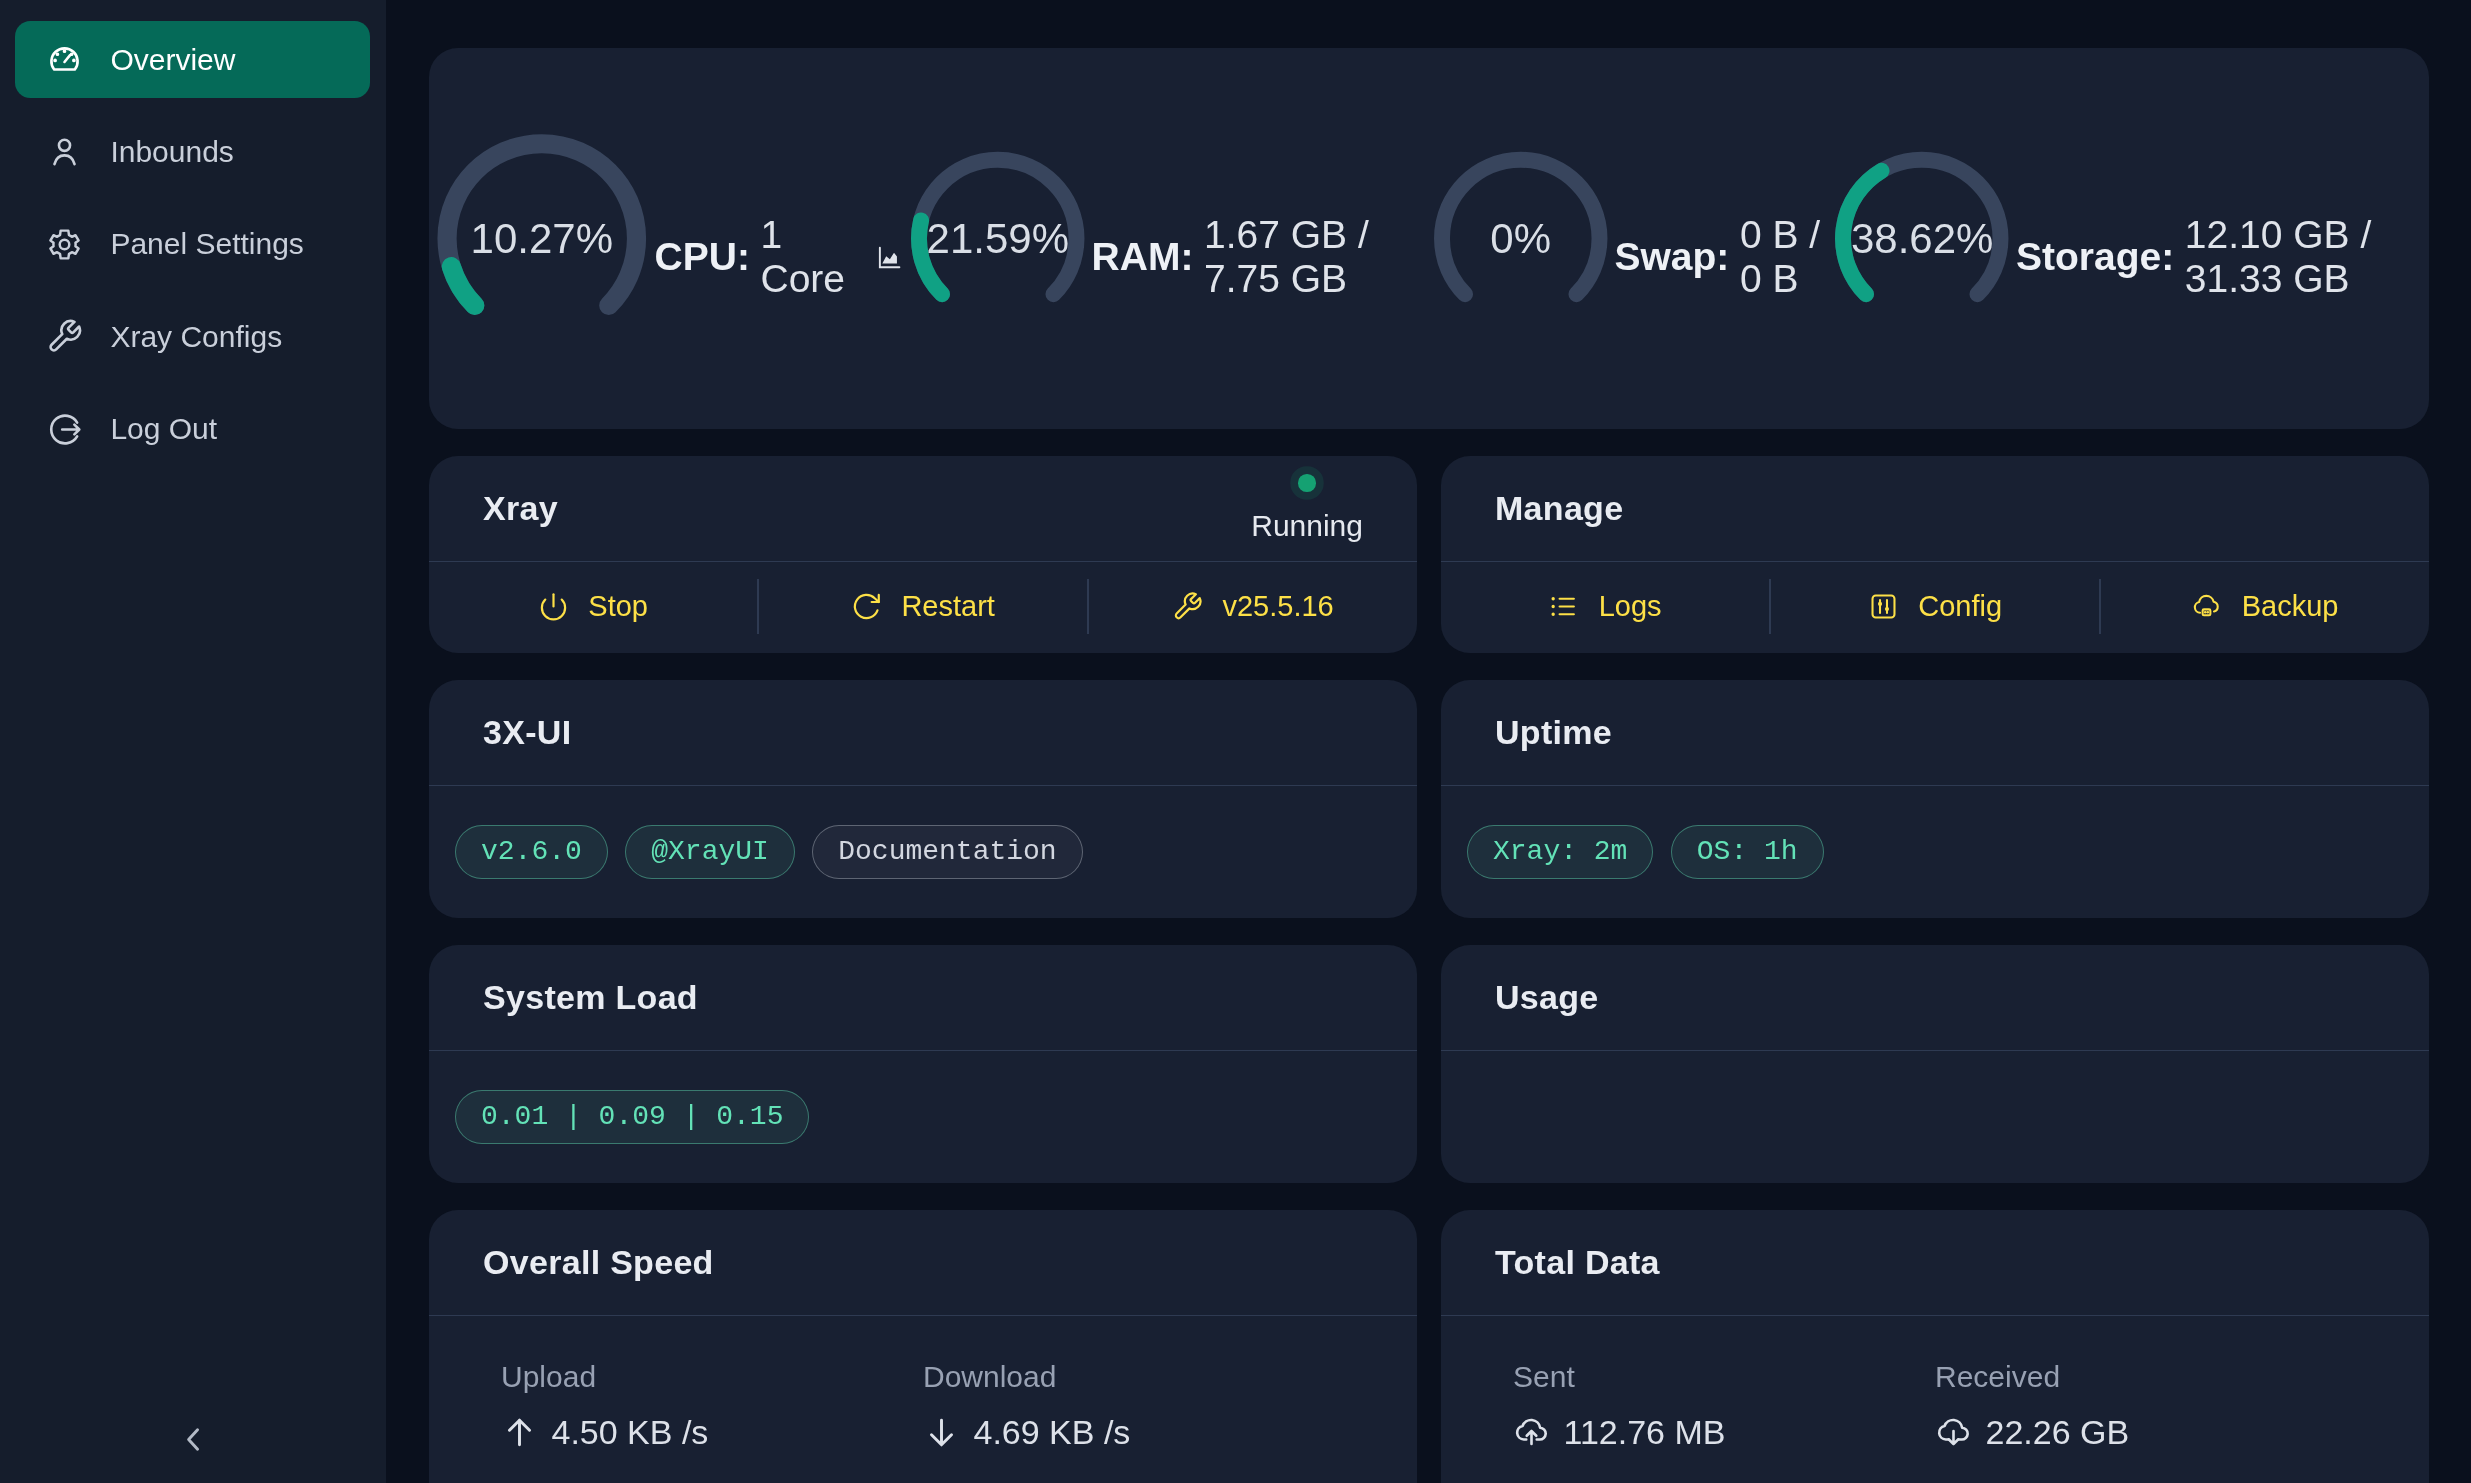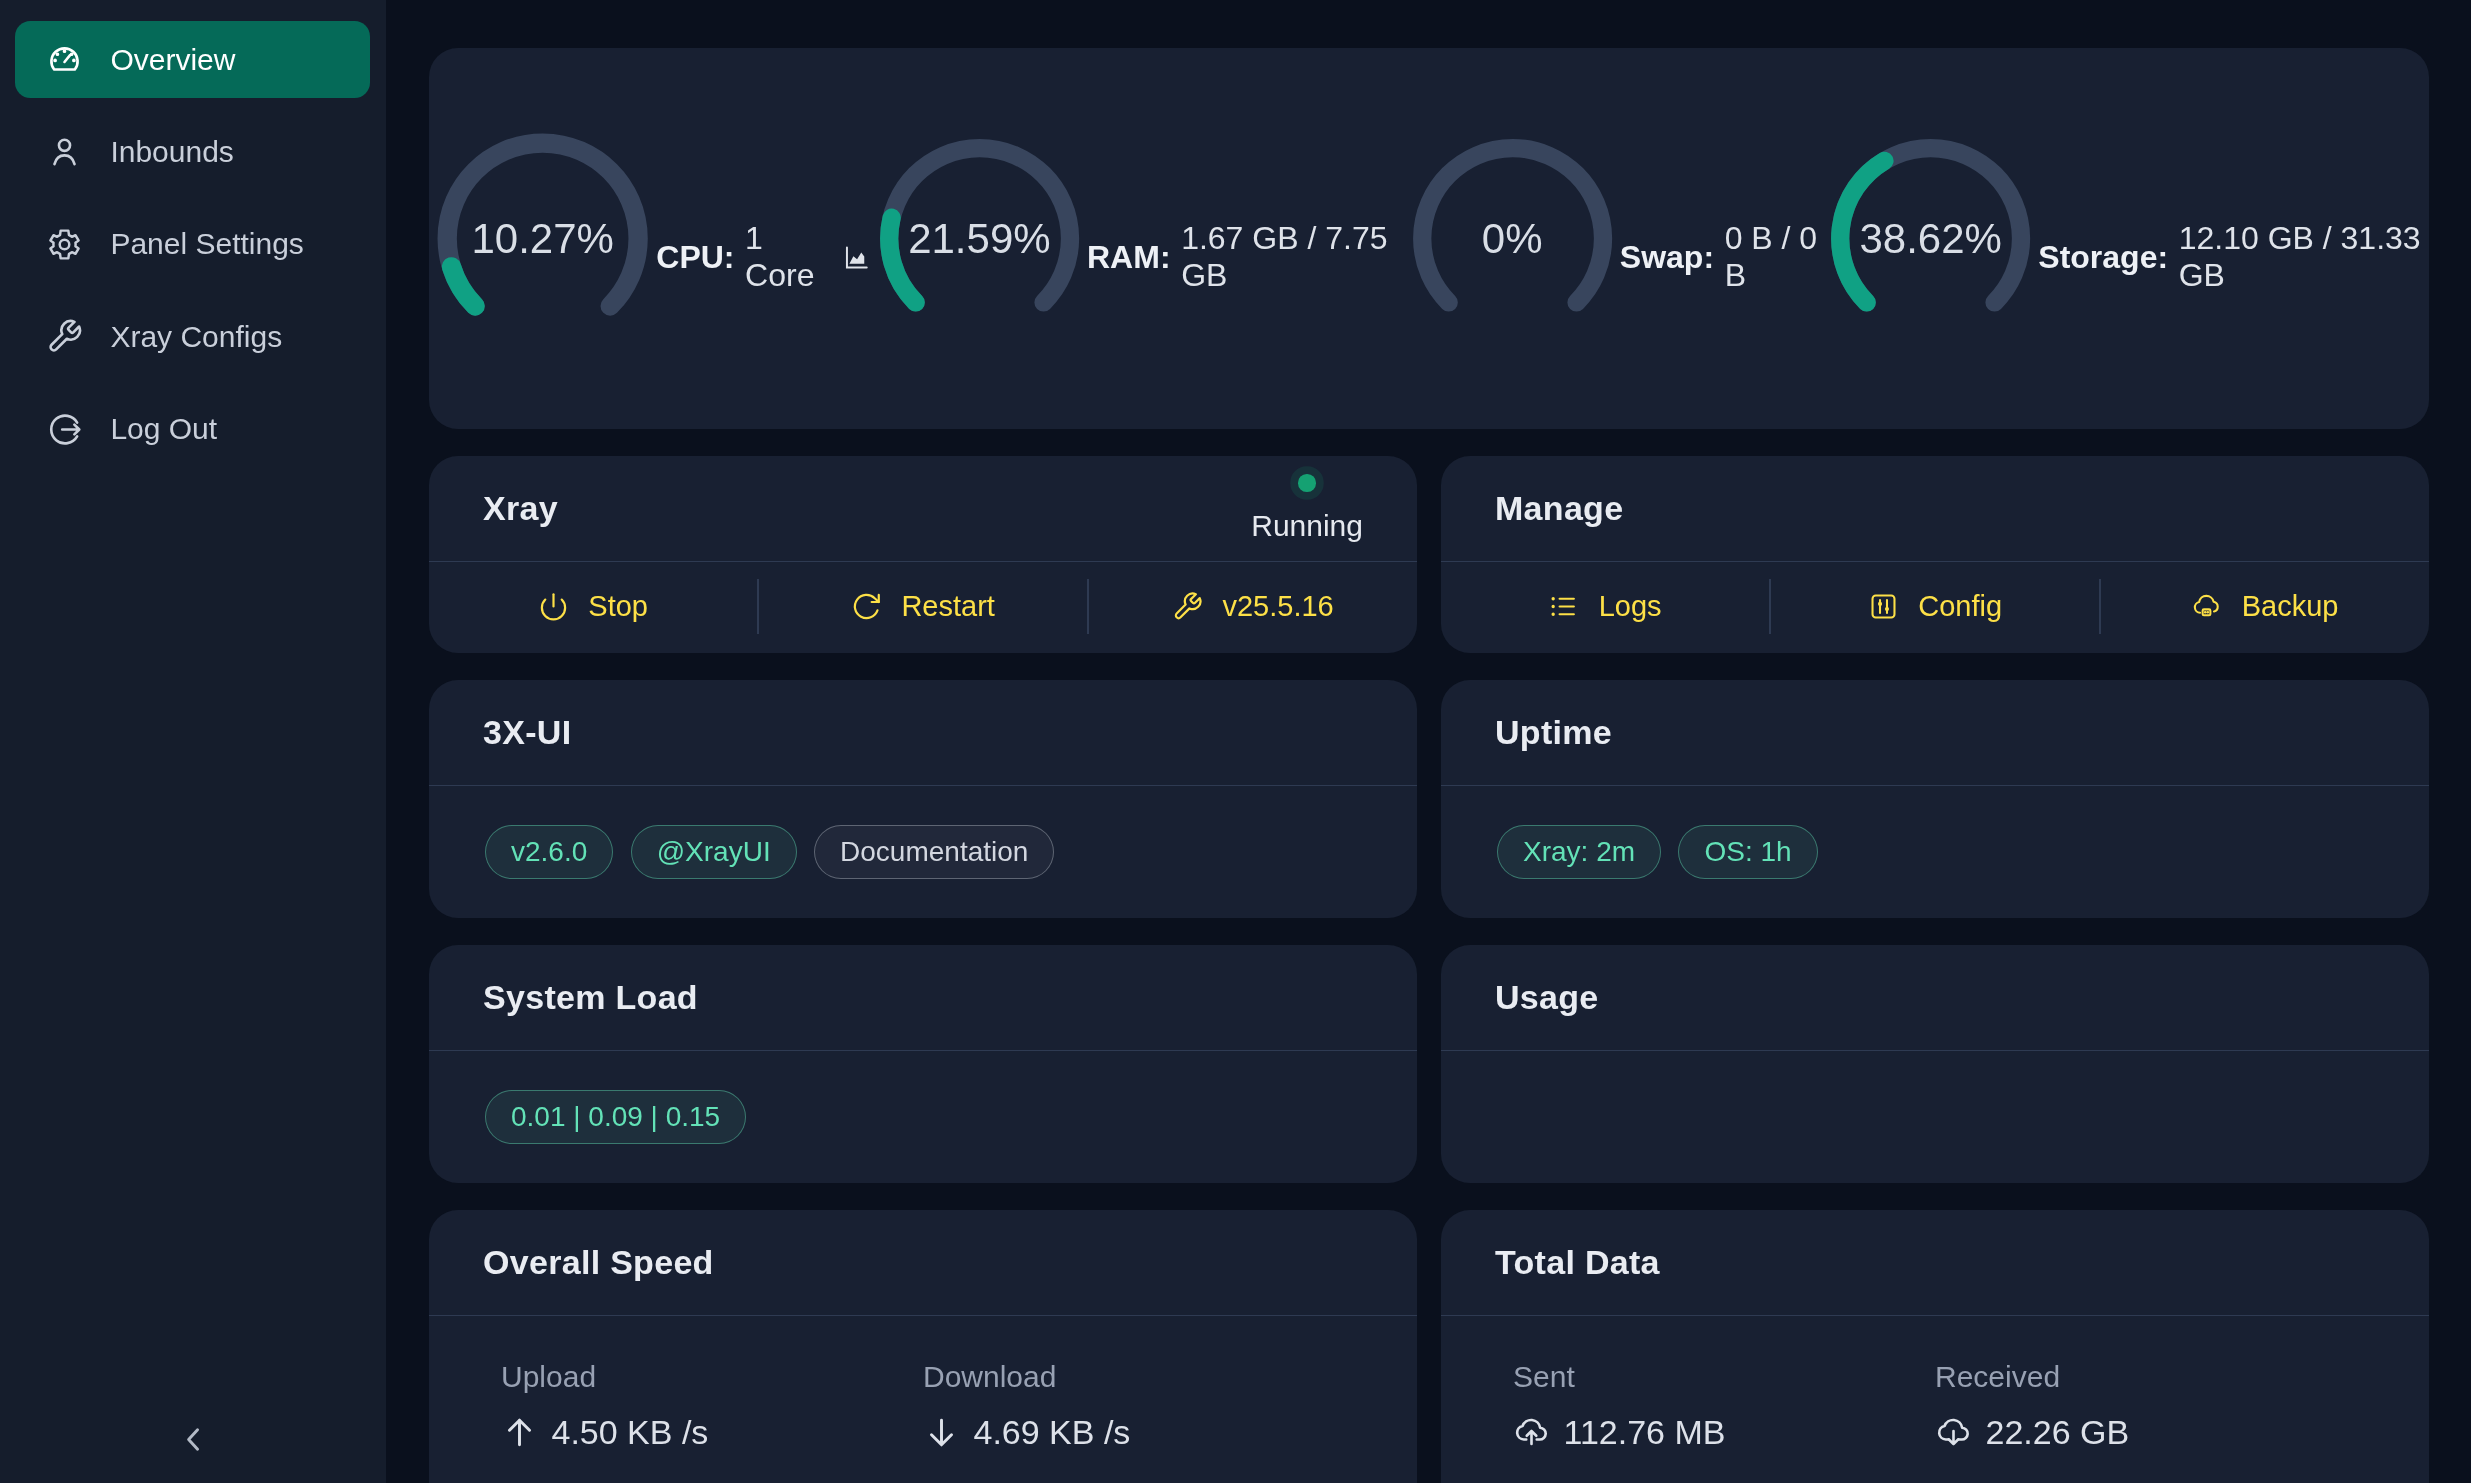--- a/index.html
+++ b/index.html
@@ -28,40 +28,40 @@
   .collapse-btn svg { width:39px; height:39px; }
   
   .main { flex:1; padding:48px 43px 0; }
   .card { background:#182032; border-radius:29px; overflow:hidden; }
   
   .gauges-card { height:381px; display:flex; align-items:center; justify-content:space-around; }
   .gauge { display:flex; flex-direction:row; align-items:center; }
   .gauge-wrap { position:relative; width:241px; height:241px; }
   .gauge-wrap svg { width:100%; height:100%; display:block; }
   .gauge-pct { position:absolute; inset:0; display:flex; align-items:center; justify-content:center; font-size:42px; color:#d9dee6; }
-  .gauge-label { margin-top:37px; font-size:32px; color:#dfe3ea; display:flex; align-items:center; gap:10.6px; }
+  .gauge-label { margin-top:37px; font-size:39px; color:#dfe3ea; display:flex; align-items:center; gap:10.6px; }
   .gauge-label b { font-weight:700; color:#eef1f6; }
   .gauge-label .icon { display:inline-flex; width:33px; height:33px; color:#dfe3ea; cursor:pointer; }
   .gauge-label .icon svg { width:100%; height:100%; }
   
   .cards { margin-top:27px; display:grid; grid-template-columns:1fr 1fr; column-gap:24px; row-gap:27px; }
   .h-sm { height:197px; } .h-md { height:238px; } .h-lg { height:328px; }
   .card-header { height:106px; display:flex; align-items:center; justify-content:space-between; padding:0 54px; border-bottom:1.9px solid #2e3a52; }
   .card-title { font-size:34px; font-weight:700; color:#e9ecf2; letter-spacing:0.3px; }
   .status-badge { display:flex; align-items:center; gap:17.4px; font-size:30px; color:#e6e9ef;flex-direction:column; }
   .status-dot { width:17.4px; height:17.4px; border-radius:50%; background:#15a172; box-shadow:0 0 0 7.7px rgba(21,161,114,.14); }
   
   .actions-row { height:89px; display:flex; align-items:stretch; }
   .action-btn { flex:1; display:flex; align-items:center; justify-content:center; gap:19.3px;
     background:none; border:none; color:#fde047; font-size:29px; font-family:inherit; cursor:pointer; }
   .action-btn .icon { display:inline-flex; width:31px; height:31px; }
   .action-btn .icon svg { width:100%; height:100%; }
   .action-sep { width:1.9px; background:#2e3a52; margin:17.4px 0; }
   
-  .tags-row { height:131px; padding:0 56px; display:flex; align-items:center; gap:17.4px; }
+  .tags-row { height:131px; padding:0 26px; display:flex; align-items:center; gap:17.4px;font-family:Liberation Mono, monospace; }
   .tag { height:54px; display:inline-flex; align-items:center; padding:0 25px; border-radius:28px; font-size:28px; white-space:nowrap; }
   .tag.success { color:#63e2b7; border:1.9px solid rgba(99,226,183,.42); background:rgba(99,226,183,.08); }
   .tag.default { color:#d3d7e0; border:1.9px solid rgba(210,214,223,.35); background:rgba(255,255,255,.04); }
   
   .stats-row { padding:44px 72px 0; display:flex; }
   .stat { flex:1; }
   .stat-label { font-size:30px; color:#98a1b3; }
   .stat-value { margin-top:19.3px; font-size:34px; color:#dde1e9; display:flex; align-items:center; gap:13.5px; }
   .stat-value .icon { display:inline-flex; width:37px; height:37px; }
   .stat-value .icon svg { width:100%; height:100%; }

